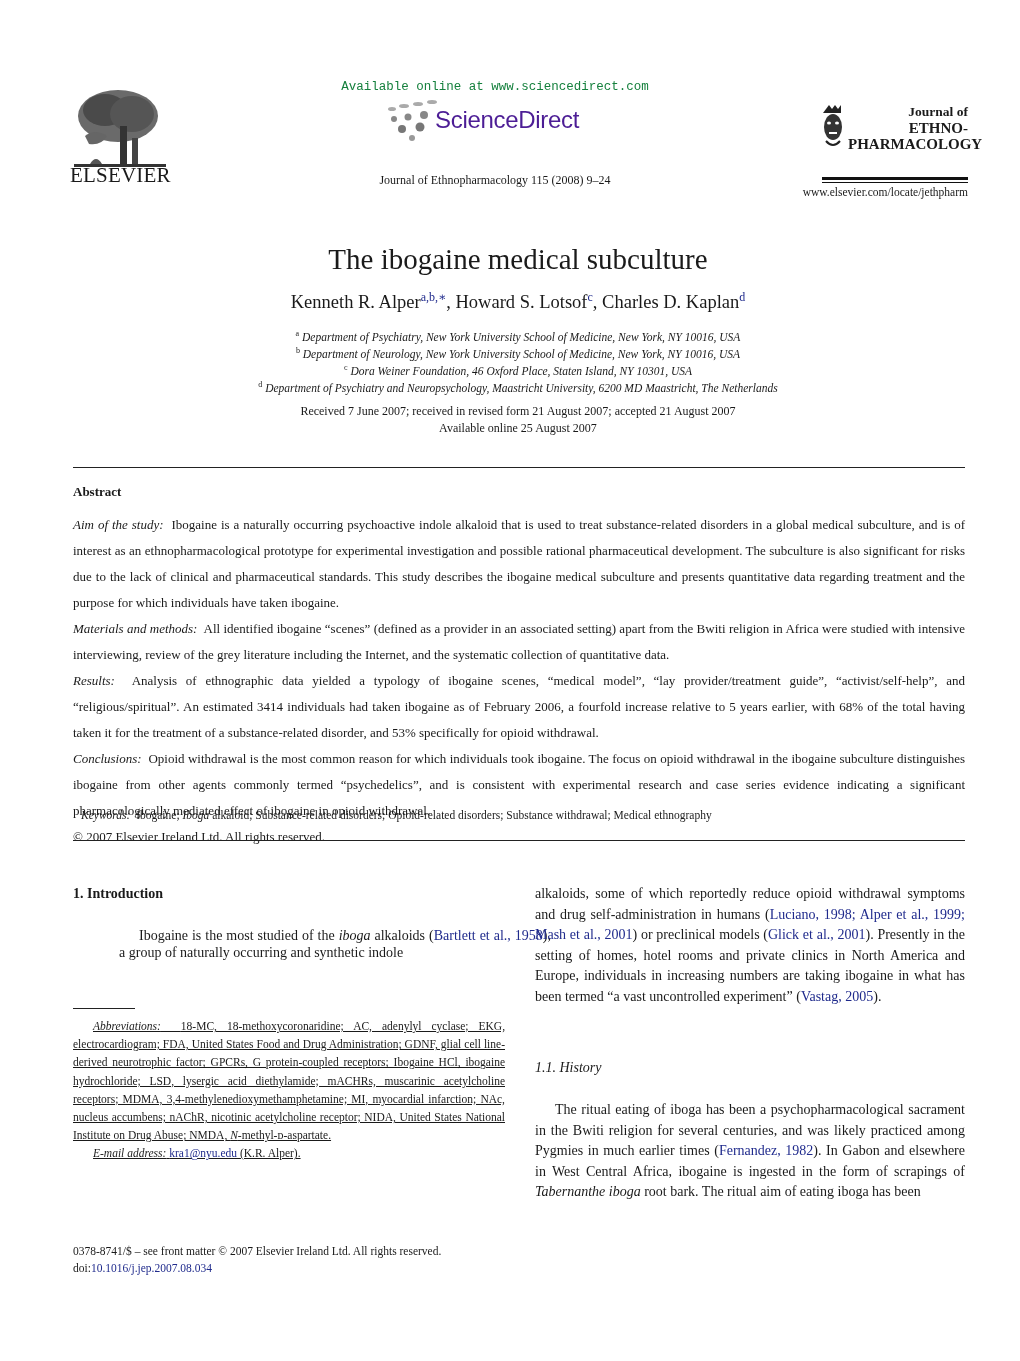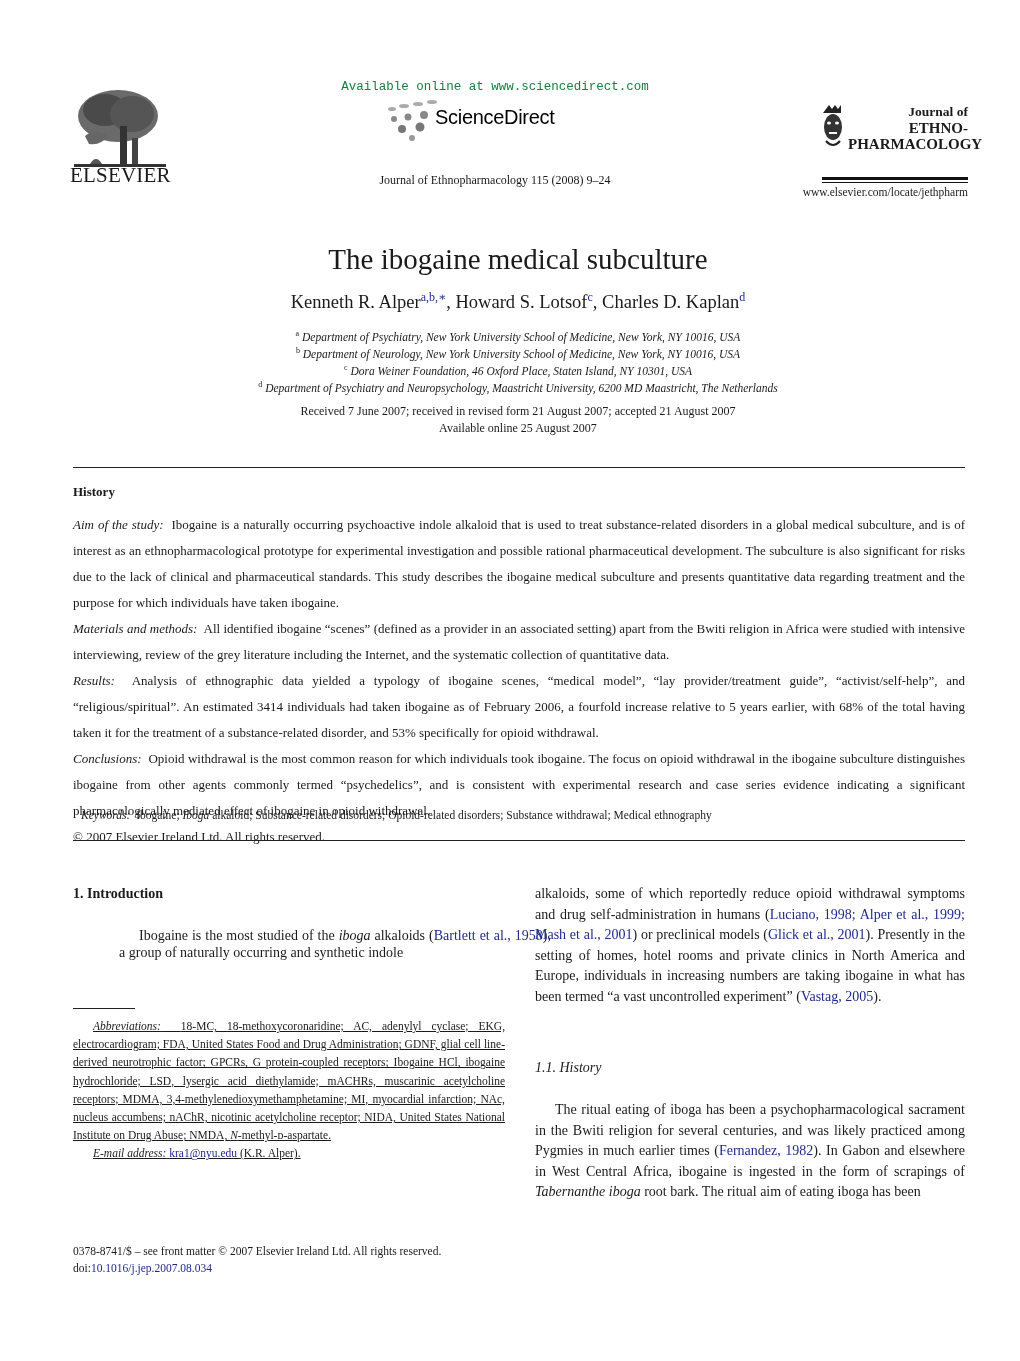--- a/index.html
+++ b/index.html
@@ -6,21 +6,21 @@
   body { width: 1020px; height: 1361px; position: relative; overflow: hidden;
          font-family: "Liberation Serif", "DejaVu Serif", serif; color: #1a1a1a; }
   .abs { position: absolute; }
   a, .link { color: #1f2a8c; text-decoration: none; }
 
   
   #elsevier-logo { left: 70px; top: 76px; width: 100px; height: 110px; }
   #elsevier-word { left: 70px; top: 163px; width: 100px; text-align: left; font-size: 21px; letter-spacing: 0.2px; }
   #available { left: 340px; top: 80px; width: 310px; text-align: center; font-family: Liberation Mono, monospace; font-size: 12.5px; color: #15803d; }
   #sd-logo { left: 380px; top: 97px; width: 240px; height: 44px; }
-  #sd-word { left: 435px; top: 106px; font-family: "Liberation Sans", sans-serif; font-size: 20px; color: #000000; letter-spacing: -0.3px; }
+  #sd-word { left: 435px; top: 106px; font-family: "Liberation Sans", sans-serif; font-size: 24px; color: #4c1d95; letter-spacing: -0.3px; }
   #journal-ref { left: 330px; top: 173px; width: 330px; text-align: center; font-size: 12px; }
   #jep-logo-face { left: 820px; top: 105px; width: 26px; height: 42px; }
   #jep-title { left: 848px; top: 104px; width: 120px; text-align: right; font-size: 15px; line-height: 16px; }
   #jep-title .l1 { font-weight: bold; font-size: 13.5px; }
   #jep-title .l2, #jep-title .l3 { font-weight: bold; font-size: 15px; }
   #jep-rule1 { left: 822px; top: 177px; width: 146px; height: 3px; background: #111; }
   #jep-rule2 { left: 822px; top: 182px; width: 146px; height: 1px; background: #111; }
   #jep-url { left: 760px; top: 186px; width: 208px; text-align: right; font-size: 11.5px; }
 
   
@@ -110,21 +110,21 @@
 </div>
 <div class="abs affil" style="top:329px"><sup>a</sup> <span>Department of Psychiatry, New York University School of Medicine, New York, NY 10016, USA</span></div>
 <div class="abs affil" style="top:346px"><sup>b</sup> <span>Department of Neurology, New York University School of Medicine, New York, NY 10016, USA</span></div>
 <div class="abs affil" style="top:363px"><sup>c</sup> <span>Dora Weiner Foundation, 46 Oxford Place, Staten Island, NY 10301, USA</span></div>
 <div class="abs affil" style="top:380px"><sup>d</sup> <span>Department of Psychiatry and Neuropsychology, Maastricht University, 6200 MD Maastricht, The Netherlands</span></div>
 <div id="received" class="abs">Received 7 June 2007; received in revised form 21 August 2007; accepted 21 August 2007</div>
 <div id="available-online" class="abs">Available online 25 August 2007</div>
 
 <div class="abs rule" style="top:467px"></div>
 
-<div id="abstract-heading" class="abs">History</div>
+<div id="abstract-heading" class="abs">Abstract</div>
 <div id="abstract-body" class="abs">
   <p><em>Aim of the study:</em>&nbsp; <span>Ibogaine is a naturally occurring psychoactive indole alkaloid that is used to treat substance-related disorders in a global medical subculture, and is of interest as an ethnopharmacological prototype for experimental investigation and possible rational pharmaceutical development. The subculture is also significant for risks due to the lack of clinical and pharmaceutical standards. This study describes the ibogaine medical subculture and presents quantitative data regarding treatment and the purpose for which individuals have taken ibogaine.</span></p>
   <p><em>Materials and methods:</em>&nbsp; <span>All identified ibogaine “scenes” (defined as a provider in an associated setting) apart from the Bwiti religion in Africa were studied with intensive interviewing, review of the grey literature including the Internet, and the systematic collection of quantitative data.</span></p>
   <p><em>Results:</em>&nbsp; <span>Analysis of ethnographic data yielded a typology of ibogaine scenes, “medical model”, “lay provider/treatment guide”, “activist/self-help”, and “religious/spiritual”. An estimated 3414 individuals had taken ibogaine as of February 2006, a fourfold increase relative to 5 years earlier, with 68% of the total having taken it for the treatment of a substance-related disorder, and 53% specifically for opioid withdrawal.</span></p>
   <p><em>Conclusions:</em>&nbsp; <span>Opioid withdrawal is the most common reason for which individuals took ibogaine. The focus on opioid withdrawal in the ibogaine subculture distinguishes ibogaine from other agents commonly termed “psychedelics”, and is consistent with experimental research and case series evidence indicating a significant pharmacologically mediated effect of ibogaine in opioid withdrawal.</span></p>
   <p>© 2007 Elsevier Ireland Ltd. All rights reserved.</p>
 </div>
 <div id="keywords" class="abs">
   <em>Keywords:</em>&nbsp; <span>Ibogaine; </span><em>Iboga</em><span> alkaloid; Substance-related disorders; Opioid-related disorders; Substance withdrawal; Medical ethnography</span>
 </div>

